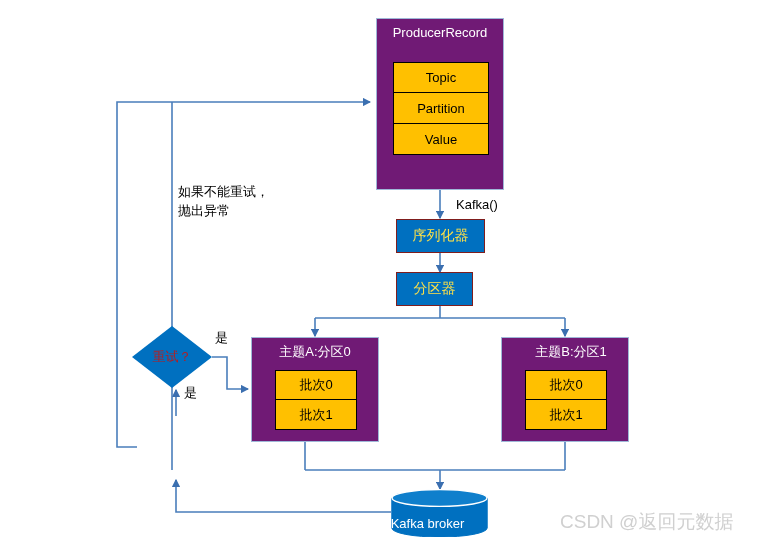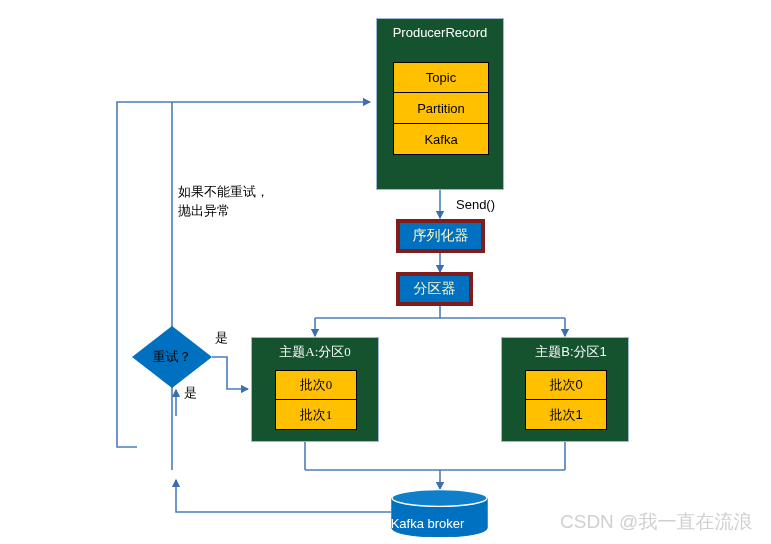--- a/index.html
+++ b/index.html
@@ -27,21 +27,21 @@
   }
 
   
   .node {
     position: absolute;
     box-sizing: border-box;
   }
 
   
   .blue-box {
-    background: #14532d;
+    background: #701a75;
     border: 1px solid #9fb8d8;
   }
   .blue-box-title {
     color: #ffffff;
     text-align: center;
     font-size: 13px;
     line-height: 16px;
     white-space: nowrap;
   }
 
@@ -57,22 +57,22 @@
     box-sizing: border-box;
     white-space: nowrap;
   }
   .orange-stack .orange-row + .orange-row {
     border-top: none;
   }
 
   
   .proc-box {
     background: #0070C0;
-    border: 4px solid #7f1d1d;
-    color: #fef9c3;
+    border: 1px solid #7f1d1d;
+    color: #fde047;
     font-size: 14px;
     display: flex;
     align-items: center;
     justify-content: center;
     box-sizing: border-box;
     white-space: nowrap;
   }
 
   
   .diamond-wrap {
@@ -86,21 +86,21 @@
   }
   .diamond-label {
     position: absolute;
     left: 0;
     top: 0;
     width: 100%;
     height: 100%;
     display: flex;
     align-items: center;
     justify-content: center;
-    color: #000000;
+    color: #b91c1c;
     font-size: 13px;
     white-space: nowrap;
   }
 
   
   .cyl-wrap {
     position: absolute;
   }
   .cyl-wrap svg {
     position: absolute;
@@ -180,31 +180,31 @@
 
       <path d="M 172 470 L 172 102"></path>
     </g>
   </svg>
 
   <div class="node blue-box" style="left:376px; top:18px; width:128px; height:172px;">
     <div class="blue-box-title" style="margin-top:6px;">ProducerRecord</div>
     <div class="orange-stack" style="position:absolute; left:16px; top:43px; width:96px;">
       <div class="orange-row" style="height:31px;">Topic</div>
       <div class="orange-row" style="height:31px;">Partition</div>
-      <div class="orange-row" style="height:31px;">Kafka</div>
+      <div class="orange-row" style="height:31px;">Value</div>
     </div>
   </div>
 
-  <div class="edge-label" style="left:456px; top:197px;">Send()</div>
+  <div class="edge-label" style="left:456px; top:197px;">Kafka()</div>
 
   <div class="node proc-box" style="left:396px; top:219px; width:89px; height:34px;">序列化器</div>
 
   <div class="node proc-box" style="left:396px; top:272px; width:77px; height:34px;">分区器</div>
 
-  <div class="node blue-box" style="left:251px; top:337px; width:128px; height:105px;font-family:Liberation Serif, serif;">
+  <div class="node blue-box" style="left:251px; top:337px; width:128px; height:105px;">
     <div class="blue-box-title" style="margin-top:6px;">主题A:分区0</div>
     <div class="orange-stack" style="position:absolute; left:23px; top:32px; width:82px;">
       <div class="orange-row" style="height:30px;">批次0</div>
       <div class="orange-row" style="height:30px;">批次1</div>
     </div>
   </div>
 
   <div class="node blue-box" style="left:501px; top:337px; width:128px; height:105px;">
     <div class="blue-box-title" style="margin-top:6px;padding-left:12px;">主题B:分区1</div>
     <div class="orange-stack" style="position:absolute; left:23px; top:32px; width:82px;">
@@ -229,15 +229,15 @@
       <path d="M 0.8 9 L 0.8 39 A 47.5 9 0 0 0 96.2 39 L 96.2 9 Z" fill="#0070C0" stroke="#0070C0" stroke-width="1"></path>
       <ellipse cx="48.5" cy="9" rx="47.5" ry="8.4" fill="#0f7fcc" stroke="#ffffff" stroke-width="1.4"></ellipse>
     </svg>
     <div class="cyl-label" style="padding-top:10px;">Kafka broker</div>
   </div>
 
   <div class="annot" style="left:178px; top:182px;">如果不能重试，
 抛出异常</div>
 
 
-  <div class="watermark" style="left:560px; top:509px;">CSDN @我一直在流浪</div>
+  <div class="watermark" style="left:560px; top:509px;">CSDN @返回元数据</div>
 
 </div>
 
 </body></html>

